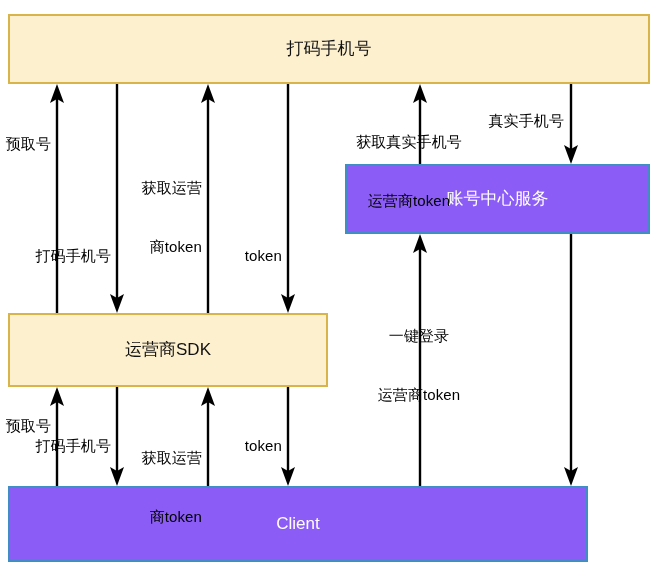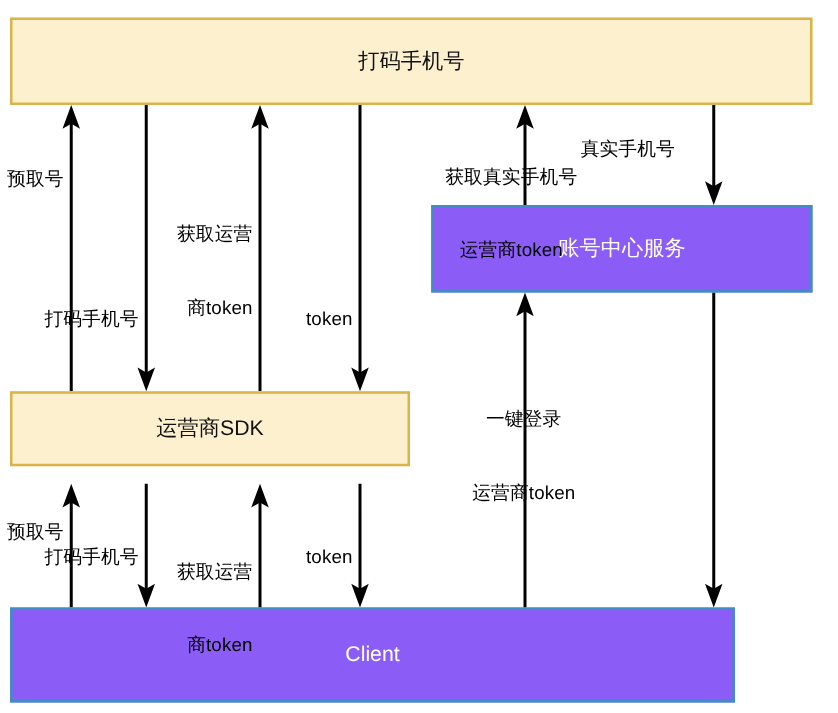--- a/index.html
+++ b/index.html
@@ -131,21 +131,21 @@
   </svg>
 
   <div class="node node-cream" style="left:8px; top:14px; width:642px; height:70px;">
     <span>打码手机号</span>
   </div>
 
   <div class="node node-blue" style="left:345px; top:164px; width:305px; height:70px;">
     <span>账号中心服务</span>
   </div>
 
-  <div class="node node-cream" style="left:8px; top:313px; width:320px; height:60px;">
+  <div class="node node-cream" style="left:8px; top:313px; width:320px; height:74px;">
     <span>运营商SDK</span>
   </div>
 
   <div class="node node-blue" style="left:8px; top:486px; width:580px; height:76px;">
     <span>Client</span>
   </div>
 
   <div class="edge-label lbl-right" style="left:0px; top:134px; width:51px;">预取号</div>
 
   <div class="edge-label lbl-right" style="left:0px; top:246px; width:111px;">打码手机号</div>
@@ -166,21 +166,21 @@
     <div>商token</div>
   </div>
 
   <div class="edge-label lbl-right" style="left:214px; top:436px; width:68px;">token</div>
 
   <div class="edge-label lbl-center" style="left:326px; top:92px; width:166px;">
     <div>获取真实手机号</div>
     <div>运营商token</div>
   </div>
 
-  <div class="edge-label lbl-right" style="left:411px; top:111px; width:129px;font-family:Liberation Serif, serif;">真实手机号</div>
+  <div class="edge-label lbl-right" style="left:435px; top:111px; width:129px;">真实手机号</div>
 
   <div class="edge-label lbl-center" style="left:336px; top:286px; width:166px;">
     <div>一键登录</div>
     <div>运营商token</div>
   </div>
 
 
 </div>
 
 </body></html>

